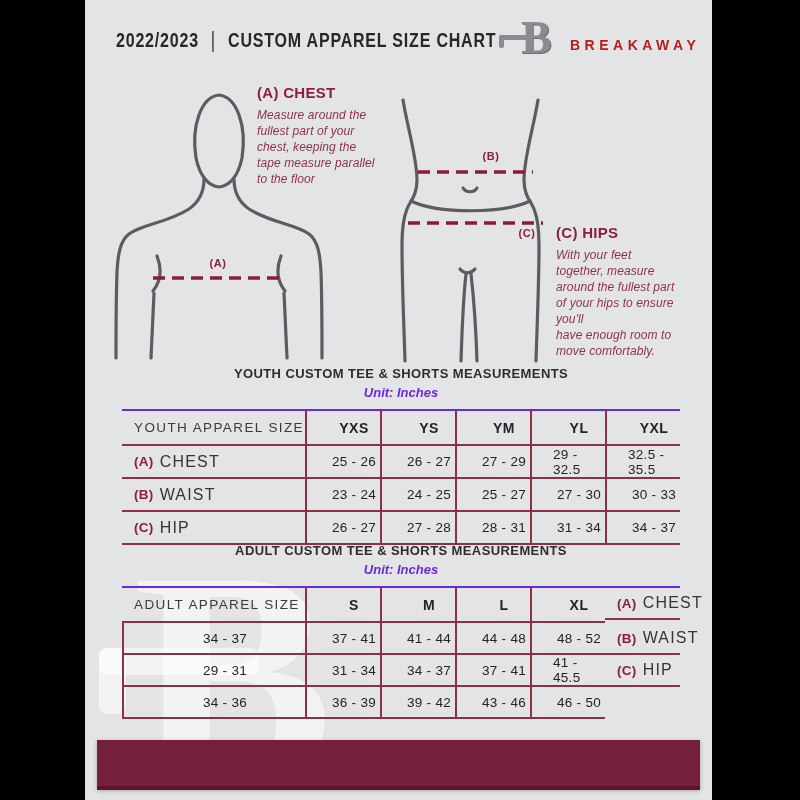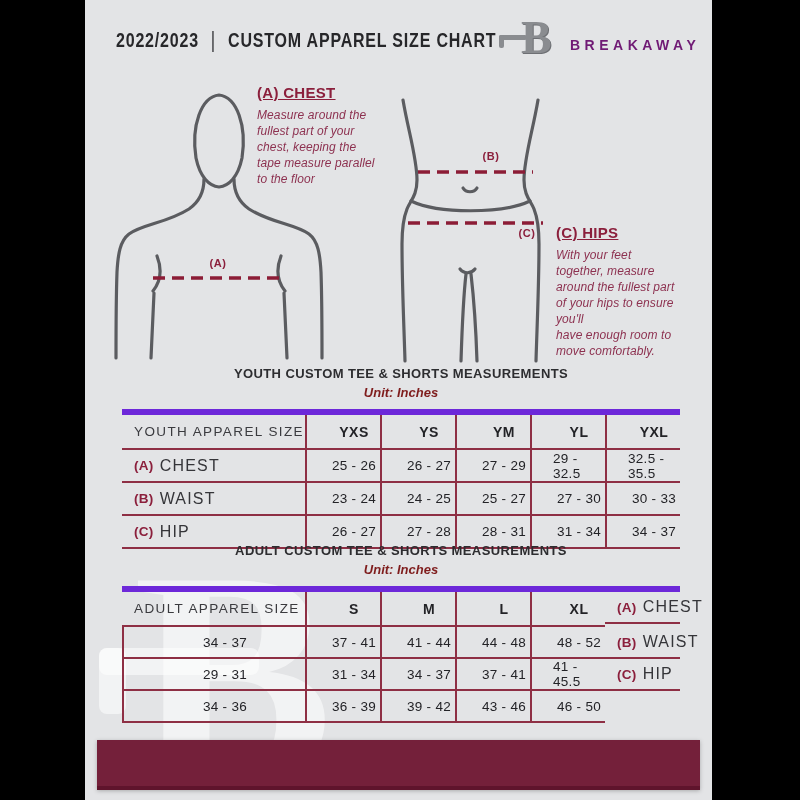--- a/index.html
+++ b/index.html
@@ -23,21 +23,21 @@
   .logo{position:absolute;left:421px;top:13px;width:52px;height:50px;}
   .logo-b{
     position:absolute;left:15px;top:0;font-family:"Liberation Serif", serif;
     font-weight:bold;font-size:46px;line-height:50px;color:#8a8c90;
     text-shadow:1px 1px 0 #6e7074;
   }
   .logo-arm{position:absolute;left:-7px;top:22px;width:28px;height:5px;background:#8a8c90;border-radius:2px;}
   .logo-arm::before{content:"";position:absolute;left:0;top:0;width:5px;height:13px;background:#8a8c90;border-radius:2px;}
   .brand{
     position:absolute;left:485px;top:37px;font-size:14px;font-weight:bold;
-    letter-spacing:4.5px;color:#701a75;white-space:nowrap;
+    letter-spacing:4.5px;color:#b91c1c;white-space:nowrap;
   }
 
   
   .wm{position:absolute;left:48px;top:556px;z-index:0;}
   .wm-b{
     font-family:"Liberation Serif", serif;font-weight:bold;font-size:300px;
     line-height:240px;color:rgba(255,255,255,0.55);
   }
   .wm-arm{position:absolute;left:-34px;top:92px;width:160px;height:27px;background:rgba(255,255,255,0.55);border-radius:8px;}
   .wm-arm::before{content:"";position:absolute;left:0;top:0;width:27px;height:66px;background:rgba(255,255,255,0.55);border-radius:8px;}
@@ -54,42 +54,42 @@
     font-size:11px;font-weight:bold;color:#8b1f3c;letter-spacing:0.5px;
   }
   #marker-a{left:113px;top:257px;}
   #marker-b{left:386px;top:150px;}
   #marker-c{left:422px;top:227px;}
 
   .g-block{position:absolute;width:152px;z-index:1;}
   #g-chest{left:172px;top:84px;}
   #g-waist{left:471px;top:87px;}
   #g-hips{left:471px;top:224px;}
-  .g-head{font-size:15px;font-weight:bold;color:#8b1f3c;letter-spacing:0.3px;text-decoration:underline;}
+  .g-head{font-size:15px;font-weight:bold;color:#8b1f3c;letter-spacing:0.3px;}
   .g-body{
     margin-top:7px;font-size:12px;font-style:italic;color:#8d3150;
     line-height:1.33;white-space:pre-line;letter-spacing:0.1px;
   }
 
   
   .tbl-title{
     position:absolute;left:37px;width:558px;text-align:center;z-index:1;
     font-size:13px;font-weight:bold;color:#2d2d30;letter-spacing:0.4px;
   }
   .tbl-unit{
     position:absolute;left:37px;width:558px;text-align:center;z-index:1;
-    font-size:13px;font-style:italic;font-weight:bold;color:#7f1d1d;
+    font-size:13px;font-style:italic;font-weight:bold;color:#6d28d9;
   }
   #youth-title{top:366px;} #youth-unit{top:385px;}
   #adult-title{top:543px;} #adult-unit{top:562px;}
 
   .size-table{
     position:absolute;left:37px;width:558px;display:grid;z-index:1;
     grid-template-columns:183px repeat(5, 75px);
-    border-top:6px solid #6d28d9;
+    border-top:2px solid #6d28d9;
   }
   #youth-table{top:409px;}
   #adult-table{top:586px;}
   .cell{
     display:flex;align-items:center;justify-content:center;
     border-bottom:2px solid #8e2f44;font-size:13.5px;color:#232327;letter-spacing:0.3px;
   }
   .cell.v{border-left:2px solid #8e2f44;padding-left:21px;}
   .cell.label{justify-content:flex-start;padding-left:12px;}
   .cell.hd-label{font-size:13.5px;letter-spacing:1.4px;color:#3b3b3f;}

